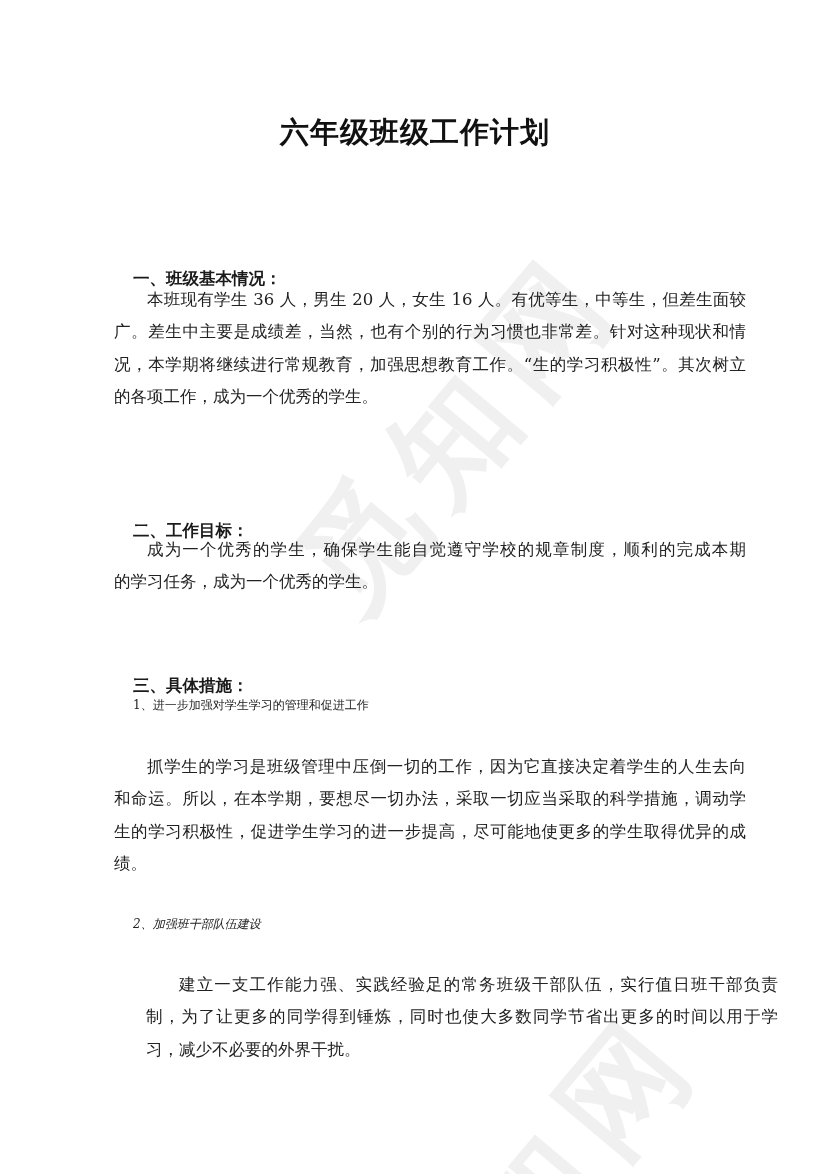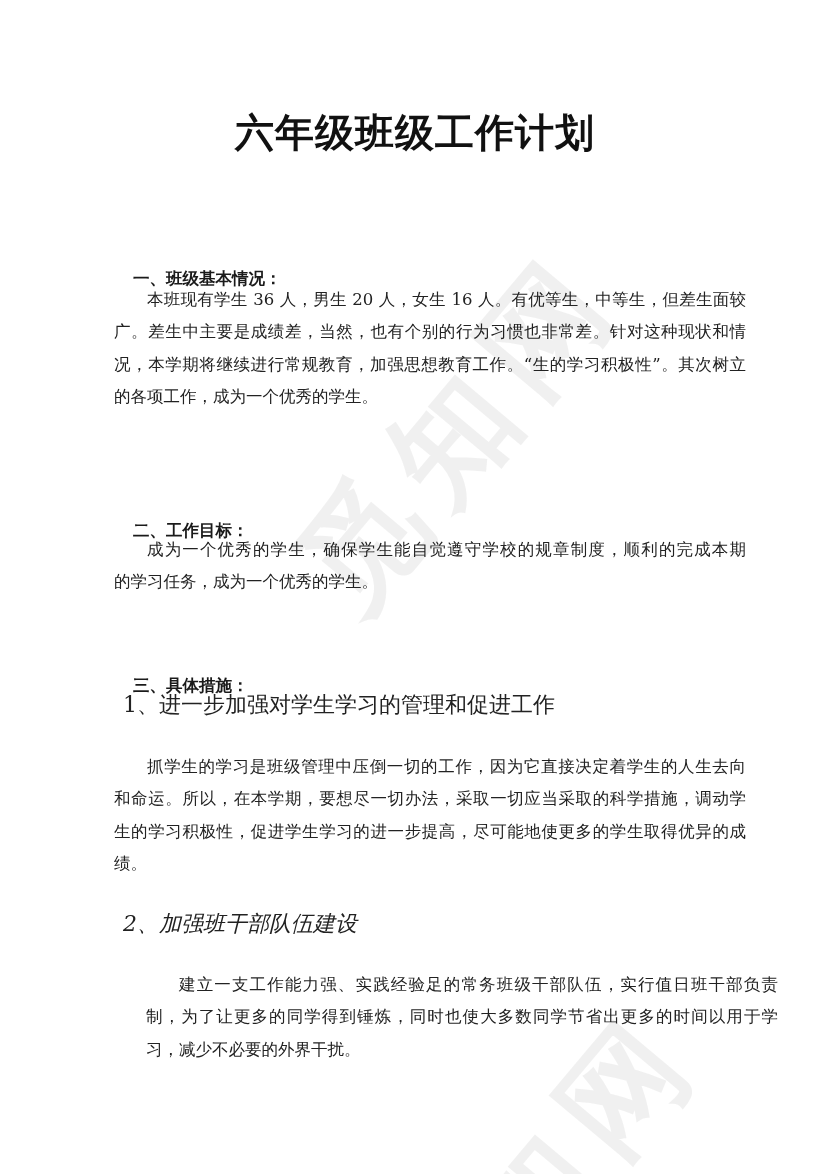--- a/index.html
+++ b/index.html
@@ -5,23 +5,23 @@
     html, body { margin: 0; padding: 0; background: #ffffff; }
     body { width: 830px; height: 1174px; position: relative; overflow: hidden;
       font-family: "DejaVu Serif", "Liberation Serif", serif; color: #222; }
     .page { position: absolute; left: 0; top: 0; width: 830px; height: 1174px; background: #fff; }
     .watermark { position: absolute; pointer-events: none; color: #ececec;
       font-family: "DejaVu Sans", sans-serif; font-weight: bold; font-size: 120px;
       transform: rotate(-50deg); transform-origin: center; white-space: nowrap; letter-spacing: 20px; opacity: 0.75; }
     .wm1 { left: 250px; top: 350px; }
     .wm2 { left: 330px; top: 1110px; }
     .title { position: absolute; left: 0; width: 830px; top: 112px; text-align: center;
-      font-size: 39px; font-weight: bold; color: #111; letter-spacing: 1px; line-height: 40px; }
+      font-size: 29px; font-weight: bold; color: #111; letter-spacing: 1px; line-height: 40px; }
     .heading { position: absolute; left: 133px; font-size: 16.5px; font-weight: bold; color: #1a1a1a; line-height: 24px; margin-top: 41px; }
-    .subheading { position: absolute; left: 123px; font-size: 22px; color: #222; line-height: 24px; }
+    .subheading { position: absolute; left: 133px; font-size: 12px; color: #222; line-height: 24px; }
     .para { position: absolute; left: 114px; width: 632px; font-size: 16.5px; color: #222; }
     .line { display: block; height: 32.3px; line-height: 32.3px; white-space: nowrap; text-align: justify; text-align-last: justify; }
     .line.first { padding-left: 33px; }
     .line.last { text-align-last: left; }
   </style>
 </head>
 <body>
 
 <div class="page">
 

